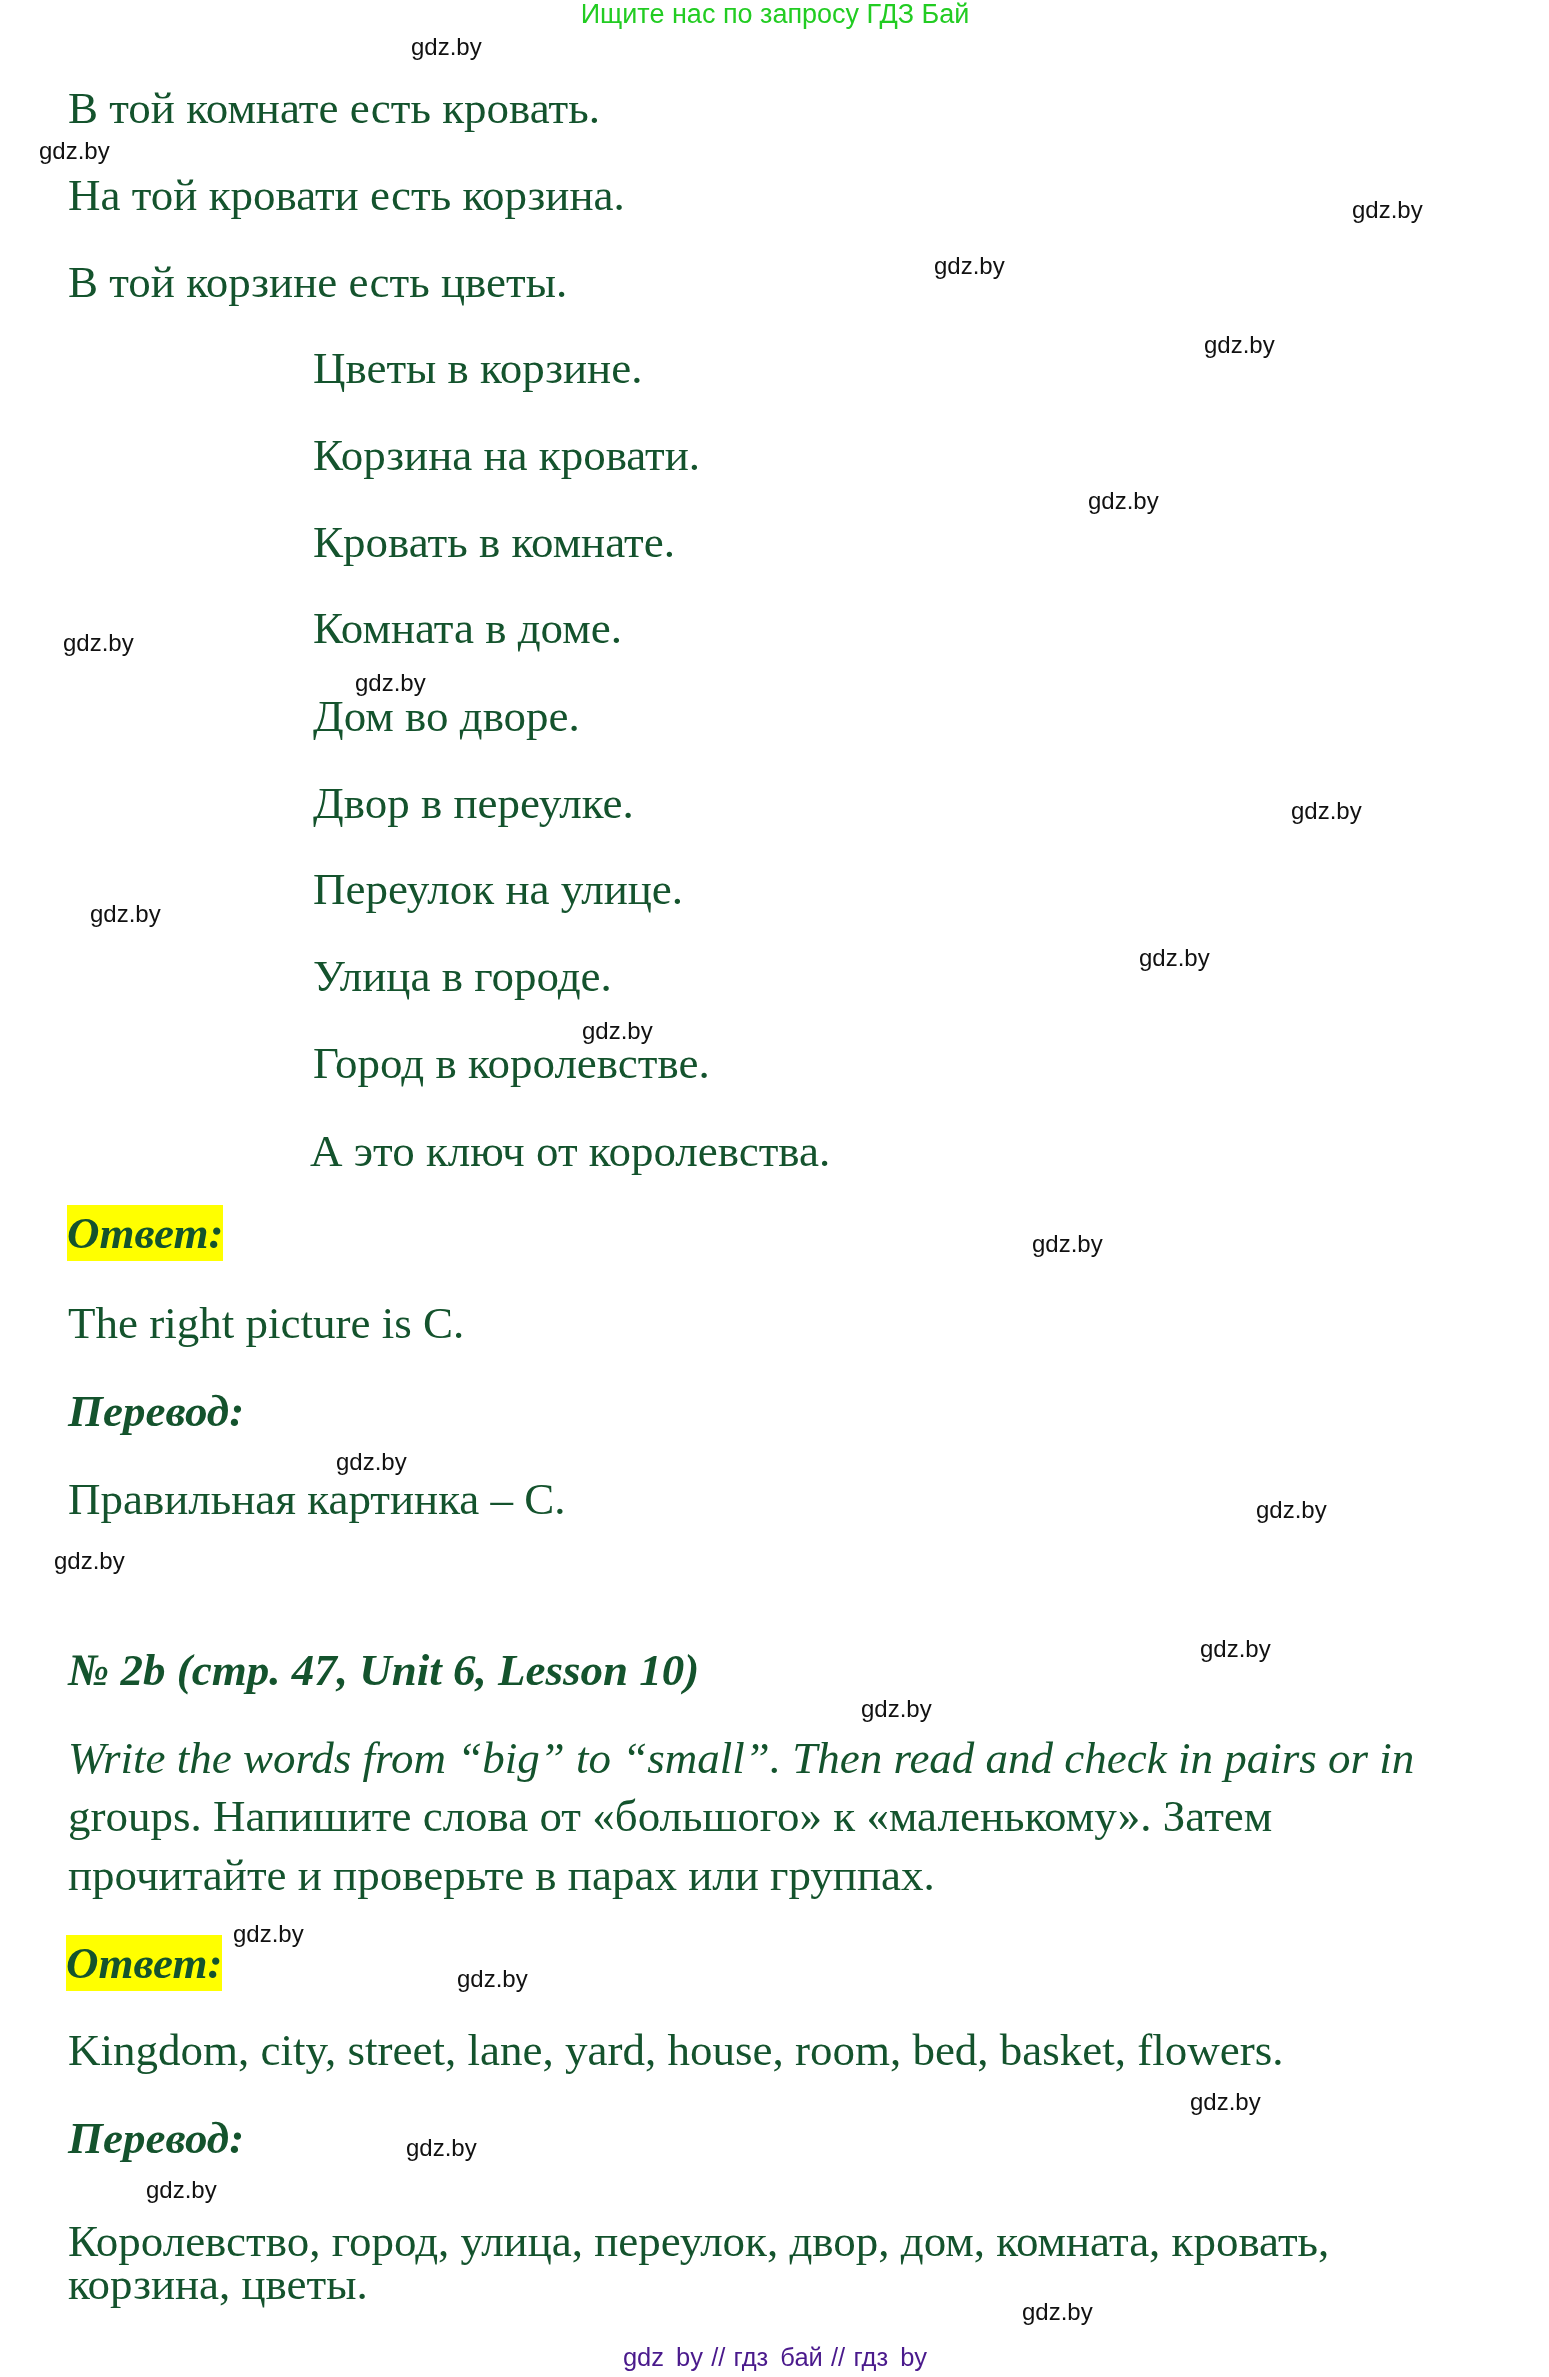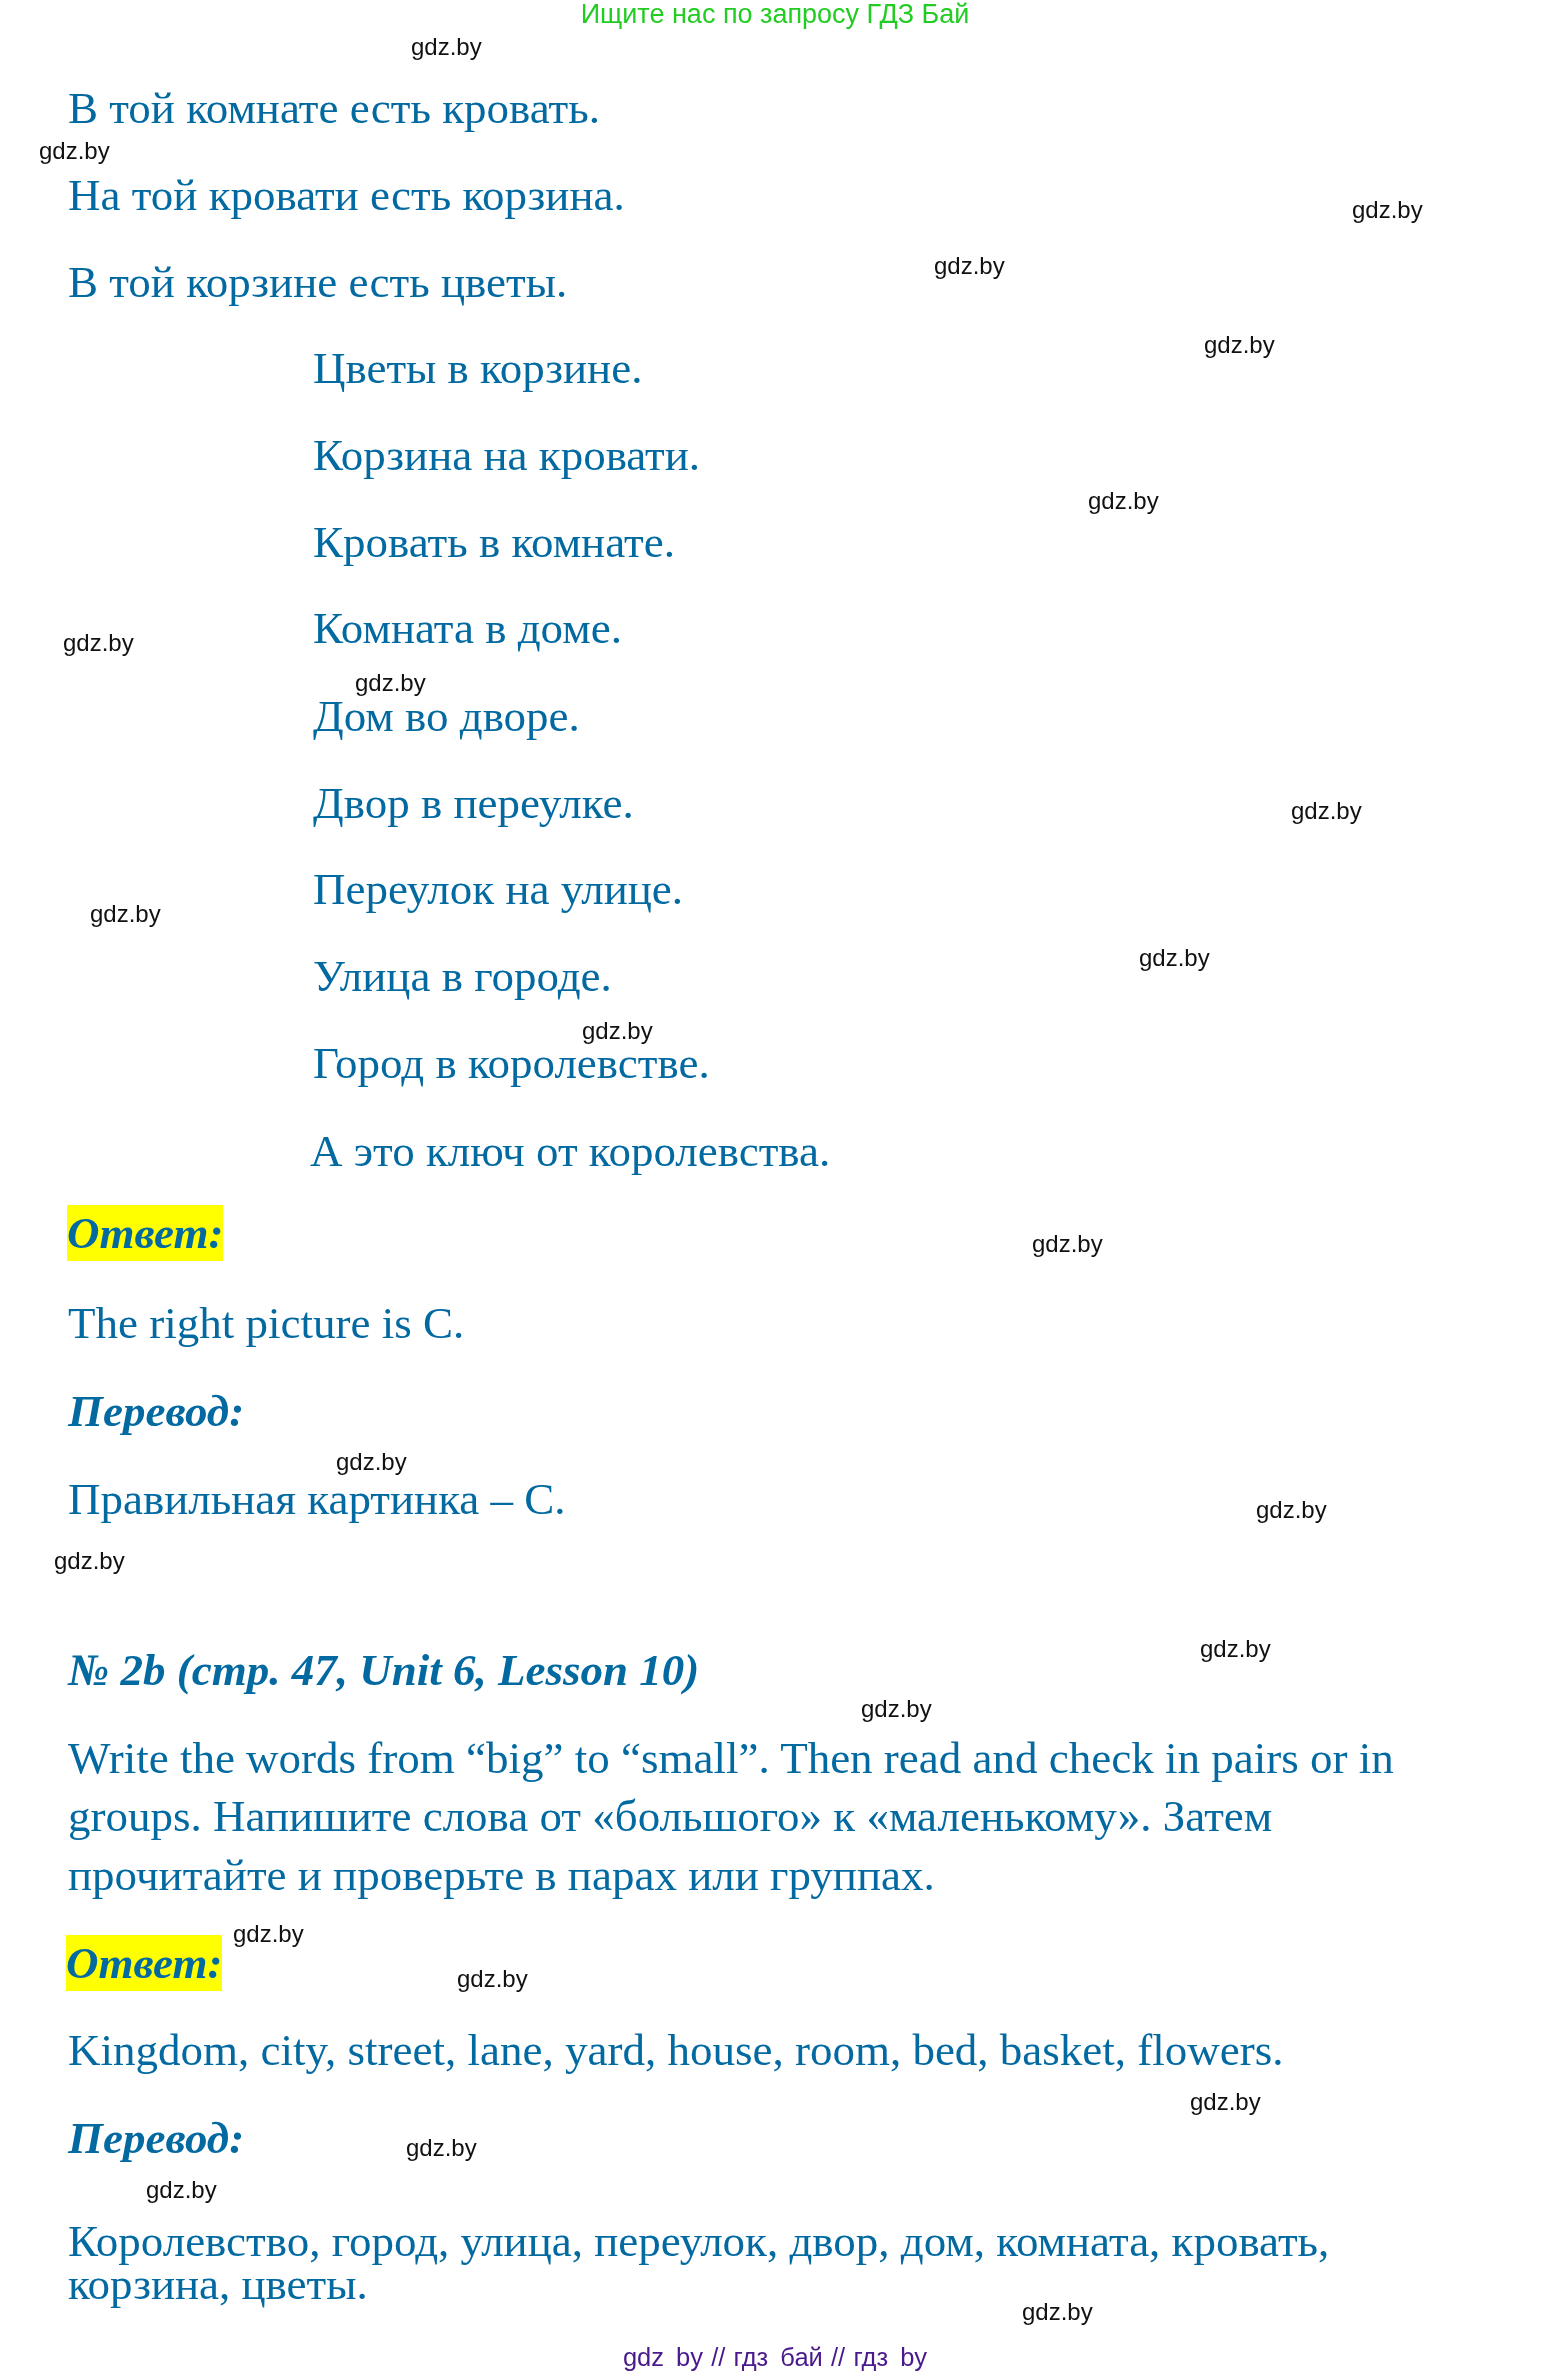--- a/index.html
+++ b/index.html
@@ -2,21 +2,21 @@
 <html style="font-size:13px"><head>
 <meta charset="utf-8">
 <style>
   html, body { margin: 0; padding: 0; background: #ffffff; }
   body { width: 1550px; height: 2377px; position: relative; overflow: hidden; }
   .abs { position: absolute; white-space: nowrap; }
   .hdr { left: 0; width: 1550px; text-align: center; top: -1.6px; font-family: "Liberation Sans", sans-serif; font-size: 27px; color: #22cc22; line-height: 33px; }
   .ftr { left: 0; width: 1550px; text-align: center; top: 2341px; font-family: "Liberation Sans", sans-serif; font-size: 25.5px; color: #4a1a8c; line-height: 33px; word-spacing: 5px; }
   .ftr .sep { padding: 0 8.2px; }
   .wm { font-family: "Liberation Sans", sans-serif; font-size: 24px; color: #111111; line-height: 28px; }
-  .t { font-family: "Liberation Serif", serif; font-size: 45px; color: #0369a1; line-height: 53px; }
+  .t { font-family: "Liberation Serif", serif; font-size: 45px; color: #14532d; line-height: 53px; }
   .b { font-weight: bold; font-style: italic; }
   .hl { background: #ffff00; padding: 0 0 0 0; display: inline-block; line-height: 56px; }
 </style>
 </head>
 <body>
 
 <div class="abs hdr">Ищите нас по запросу ГДЗ Бай</div>
 
 <div class="abs wm" style="left:411px;top:33px;">gdz.by</div>
 <div class="abs wm" style="left:39px;top:137px;">gdz.by</div>
@@ -59,21 +59,21 @@
 <div class="abs t" style="left:310px;top:1125px;">А это ключ от королевства.</div>
 
 <div class="abs t b" style="left:67px;top:1205px;">
   <span class="hl">Ответ:</span>
 </div>
 <div class="abs t" style="left:68px;top:1297px;">The right picture is C.</div>
 <div class="abs t b" style="left:68px;top:1385px;">Перевод:</div>
 <div class="abs t" style="left:68px;top:1473px;">Правильная картинка – С.</div>
 
 <div class="abs t b" style="left:68px;top:1644px;">№ 2b (стр. 47, Unit 6, Lesson 10)</div>
-<div class="abs t" style="left:68px;top:1732px;">Write the words from “big” to “small”. Then read and check in pairs or in</div>
+<div class="abs t" style="left:68px;top:1732px;font-style:italic;">Write the words from “big” to “small”. Then read and check in pairs or in</div>
 <div class="abs t" style="left:68px;top:1790px;">groups. Напишите слова от «большого» к «маленькому». Затем</div>
 <div class="abs t" style="left:68px;top:1849px;">прочитайте и проверьте в парах или группах.</div>
 <div class="abs t b" style="left:66px;top:1935px;">
   <span class="hl">Ответ:</span>
 </div>
 <div class="abs t" style="left:68px;top:2024px;">Kingdom, city, street, lane, yard, house, room, bed, basket, flowers.</div>
 <div class="abs t b" style="left:68px;top:2112px;">Перевод:</div>
 <div class="abs t" style="left:68px;top:2199px;margin-top:16px;">Королевство, город, улица, переулок, двор, дом, комната, кровать,</div>
 <div class="abs t" style="left:68px;top:2258px;">корзина, цветы.</div>
 

